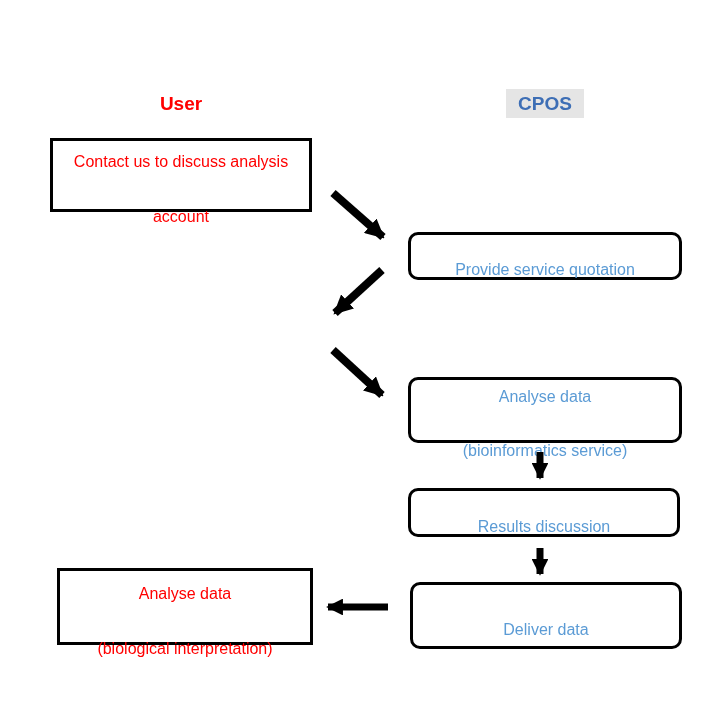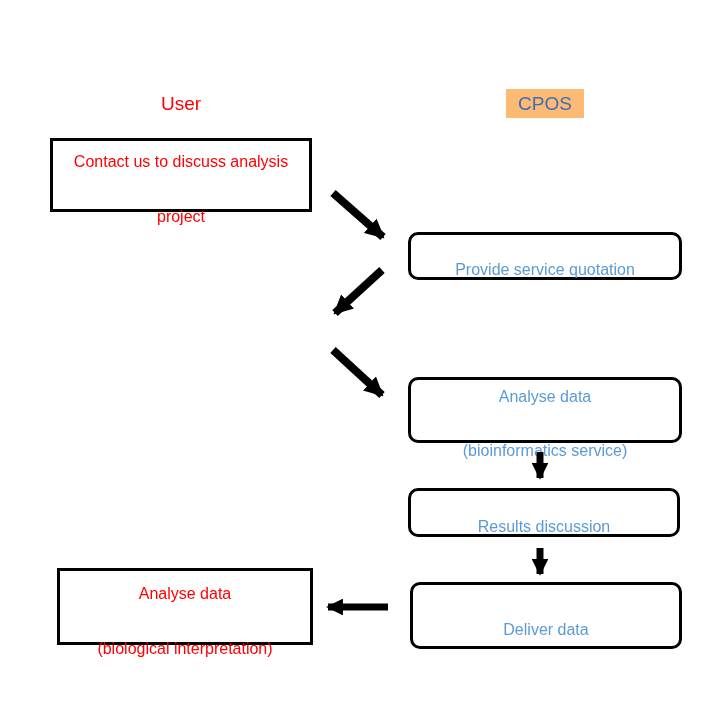--- a/index.html
+++ b/index.html
@@ -5,25 +5,25 @@
   html,body{margin:0;padding:0;background:#fff;}
   .canvas{
     position:relative;width:724px;height:710px;background:#fff;overflow:hidden;
     font-family:"Liberation Sans",sans-serif;
   }
   .title{
     position:absolute;left:0;width:710px;top:44px;text-align:center;
     font-size:20px;font-weight:bold;color:#3D6EB5;
   }
   .col-head{
-    position:absolute;top:93px;text-align:center;font-size:19px;font-weight:normal;
+    position:absolute;top:93px;text-align:center;font-size:19px;font-weight:bold;
   }
   .col-head.user{left:50px;width:262px;color:#FF0000;}
   .col-head.cpos{left:408px;width:274px;color:#3D6EB5;}
-  .col-head.cpos .hl{background:#fdba74;padding:4px 12px;}
+  .col-head.cpos .hl{background:#e5e5e5;padding:4px 12px;}
   .box{
     position:absolute;border:3px solid #000;background:#fff;
     display:flex;flex-direction:column;justify-content:center;align-items:center;
     text-align:center;box-sizing:border-box;
   }
   .box .line{line-height:27px;font-size:16px;width:100%;margin-top:28px;}
   .user-box{color:#FF0000;}
   .cpos-box{color:#5B9BD5;border-radius:10px;}
   .cpos-box .line{line-height:26px;}
   .arrows{position:absolute;left:0;top:0;pointer-events:none;}
@@ -37,21 +37,21 @@
 <div class="canvas">
 
 
   <div class="col-head user">User</div>
   <div class="col-head cpos">
     <span class="hl">CPOS</span>
   </div>
 
   <div class="box user-box" style="left:50px;top:138px;width:262px;height:74px">
     <div class="line">Contact us to discuss analysis</div>
-    <div class="line">project</div>
+    <div class="line">account</div>
   </div>
 
 
   <div class="box user-box" style="left:57px;top:568px;width:256px;height:77px">
     <div class="line">Analyse data</div>
     <div class="line">(biological interpretation)</div>
   </div>
 
   <div class="box cpos-box" style="left:408px;top:232px;width:274px;height:48px">
     <div class="line">Provide service quotation</div>

